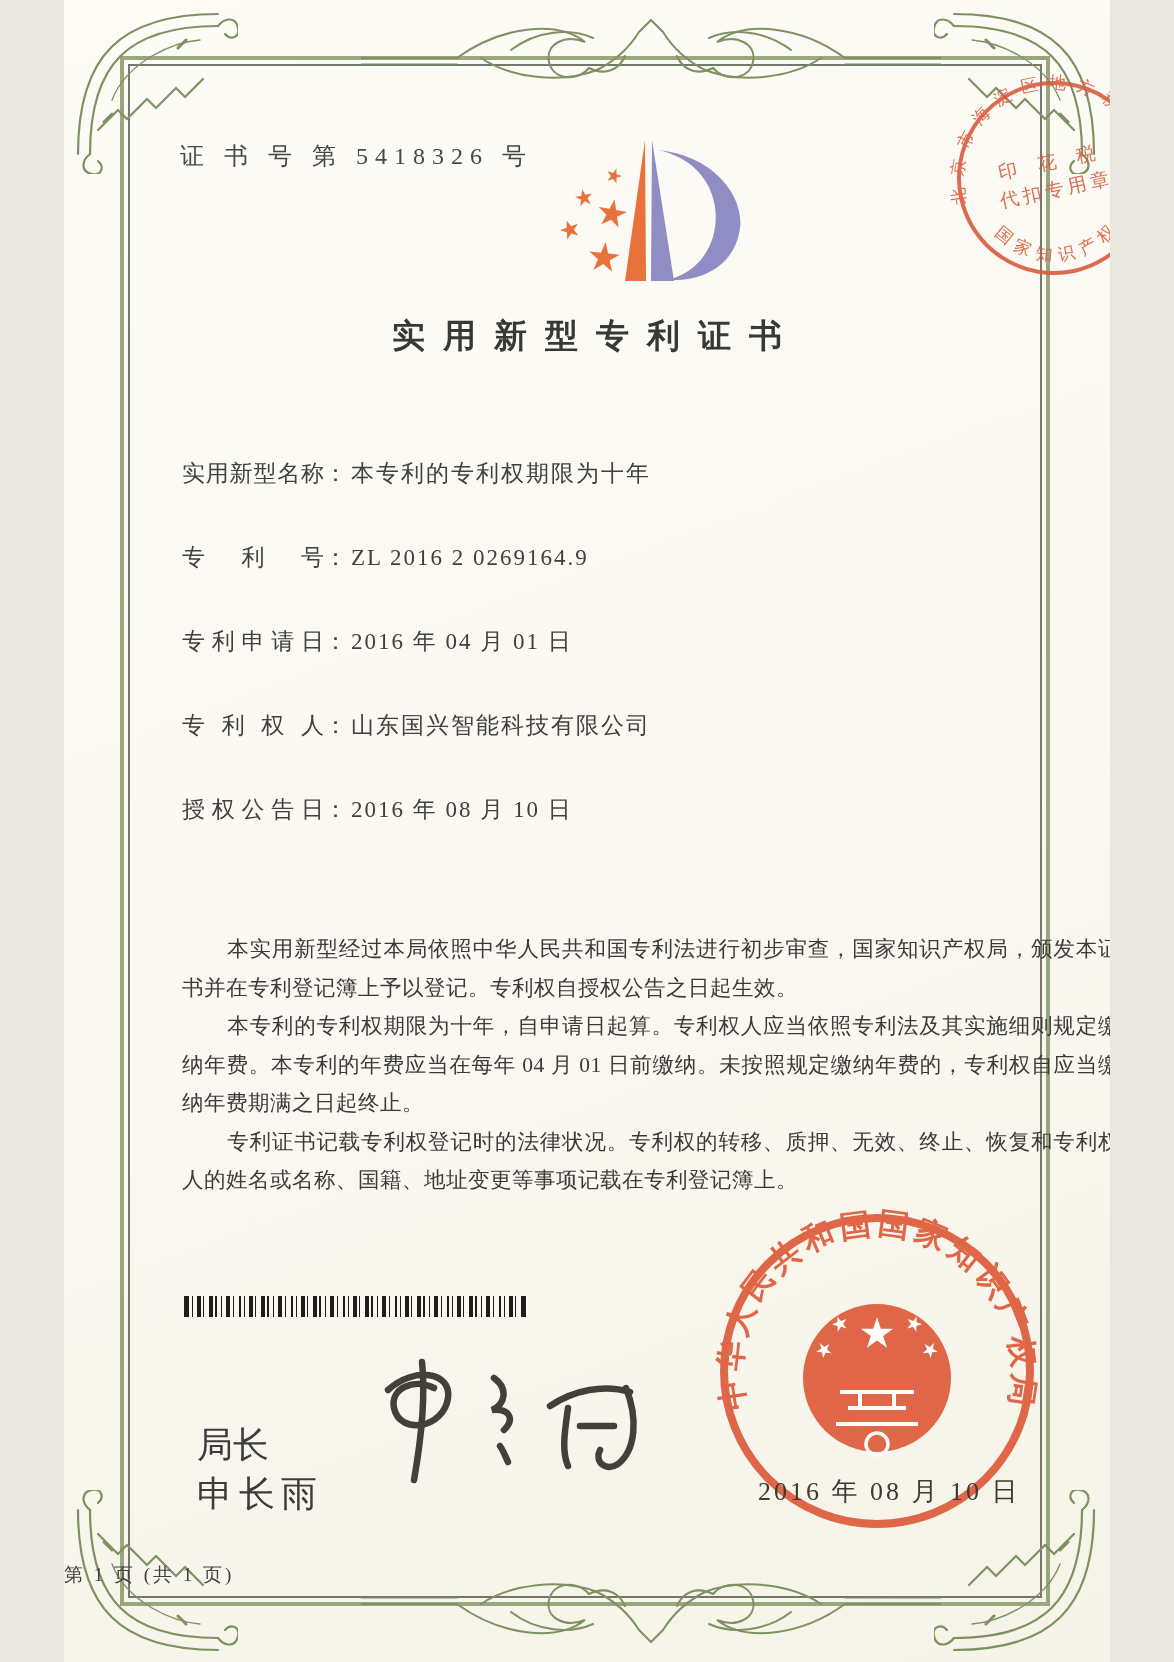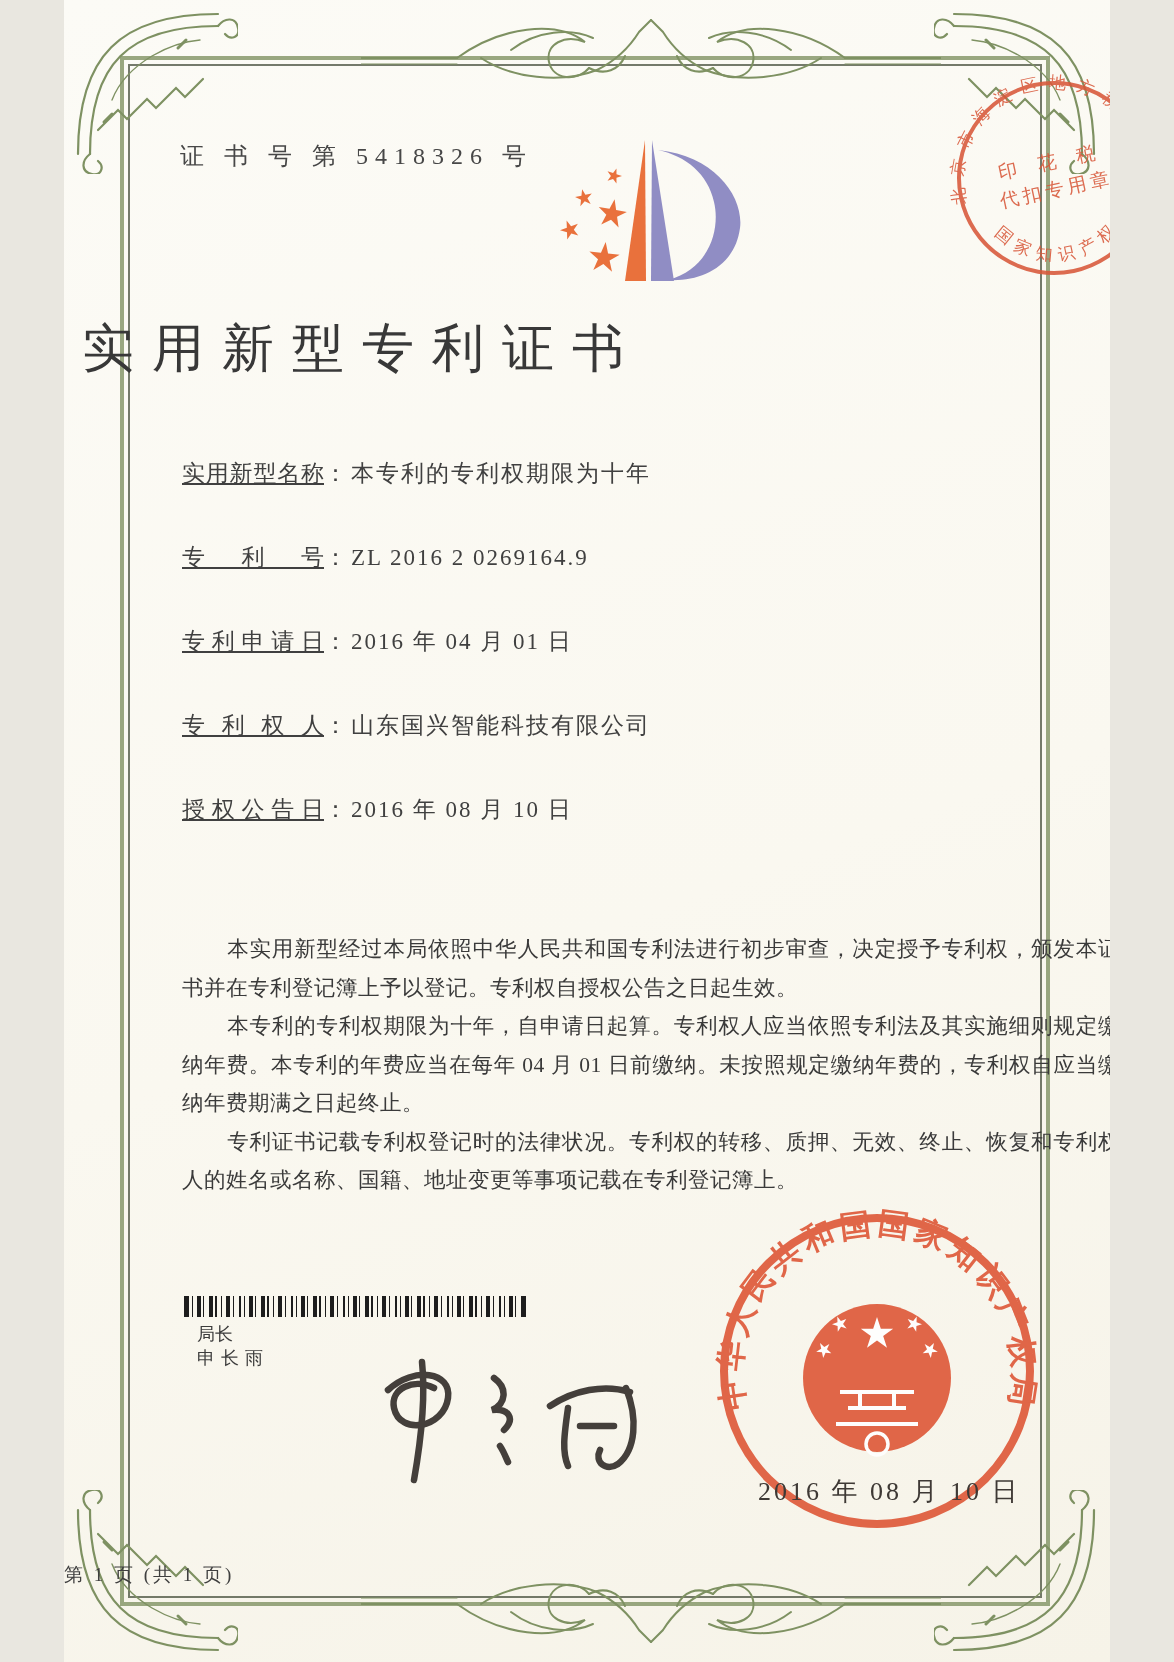--- a/index.html
+++ b/index.html
@@ -21,48 +21,48 @@
   .corner.tl{left:4px;top:4px;}
   .corner.tr{right:6px;top:4px;transform:scaleX(-1);}
   .corner.br{right:6px;bottom:2px;transform:scale(-1,-1);}
   .corner.bl{left:4px;bottom:2px;transform:scaleY(-1);}
   .flourish{position:absolute;width:580px;height:100px;left:297px;color:#7e9162;}
   .flourish.top{top:8px;}
   .flourish.bottom{top:1554px;transform:scaleY(-1);}
   
   .cert-no{position:absolute;left:116px;top:140px;font-size:24px;letter-spacing:7px;color:#474747;}
   .logo{position:absolute;left:452px;top:118px;}
-  .title{position:absolute;left:0;right:0;top:314px;text-align:left;
-    font-size:52px;font-weight:400;letter-spacing:18px;text-indent:18px;color:#383838;}
+  .title{position:absolute;left:0;right:0;top:314px;text-align:center;
+    font-size:33px;font-weight:700;letter-spacing:18px;text-indent:18px;color:#383838;}
   .tax-stamp{position:absolute;left:872px;top:60px;opacity:.88;}
   
   .fields{position:absolute;left:118px;top:458px;font-size:23px;color:#404040;}
   .field-row{margin-bottom:52px;line-height:32px;white-space:nowrap;}
-  .field-label{display:inline-block;width:142px;text-align:justify;text-align-last:justify;vertical-align:baseline;text-decoration:underline;}
+  .field-label{display:inline-block;width:142px;text-align:justify;text-align-last:justify;vertical-align:baseline;}
   .field-colon{display:inline-block;margin-right:4px;}
   .field-value{letter-spacing:2px;}
   
   .paragraphs{position:absolute;left:118px;top:930px;width:938px;
     font-size:21.5px;line-height:38.5px;text-align:justify;color:#3a3a3a;letter-spacing:.5px;}
   .paragraphs p{margin:0;text-indent:2.1em;}
   
   .barcode{position:absolute;left:120px;top:1296px;width:336px;height:21px;
     border-left:3px solid #1d1d1d;border-right:3px solid #1d1d1d;
     background-image:repeating-linear-gradient(90deg,
       #1d1d1d 0 2px,transparent 2px 5px,
       #1d1d1d 5px 6px,transparent 6px 10px,
       #1d1d1d 10px 14px,transparent 14px 16px,
       #1d1d1d 16px 17px,transparent 17px 22px,
       #1d1d1d 22px 26px,transparent 26px 28px,
       #1d1d1d 28px 30px,transparent 30px 34px,
       #1d1d1d 34px 35px,transparent 35px 39px,
       #1d1d1d 39px 43px,transparent 43px 46px,
       #1d1d1d 46px 47px,transparent 47px 52px);}
   
-  .signer{position:absolute;left:133px;top:1322px;font-size:18px;color:#3c3c3c;
+  .signer{position:absolute;left:133px;top:1421px;font-size:36px;color:#3c3c3c;
     font-family:"Liberation Sans","DejaVu Sans",sans-serif;}
   .signer .name{letter-spacing:6px;}
   .signature-svg{position:absolute;left:278px;top:1350px;}
   .main-seal{position:absolute;left:648px;top:1206px;opacity:.9;}
   .seal-date{position:absolute;left:694px;top:1474px;font-size:26px;letter-spacing:3px;color:#3e3935;z-index:5;}
   .footer{position:absolute;left:0;right:0;top:1562px;text-align:left;font-size:19px;letter-spacing:3px;color:#3f3f3f;}
   svg text{font-family:"Liberation Serif","DejaVu Serif",serif;}
 </style>
 </head>
 <body>
@@ -166,21 +166,21 @@
     </div>
     <div class="field-row">
       <span class="field-label">专利权人</span><span class="field-colon">：</span><span class="field-value">山东国兴智能科技有限公司</span>
     </div>
     <div class="field-row">
       <span class="field-label">授权公告日</span><span class="field-colon">：</span><span class="field-value">2016 年 08 月 10 日</span>
     </div>
   </div>
 
   <div class="paragraphs">
-    <p>本实用新型经过本局依照中华人民共和国专利法进行初步审查，决定授予专利权，颁发本证书并在专利登记簿上予以登记。专利权自授权公告之日起生效。</p>
+    <p>本实用新型经过本局依照中华人民共和国专利法进行初步审查，国家知识产权局，颁发本证书并在专利登记簿上予以登记。专利权自授权公告之日起生效。</p>
     <p>本专利的专利权期限为十年，自申请日起算。专利权人应当依照专利法及其实施细则规定缴纳年费。本专利的年费应当在每年 04 月 01 日前缴纳。未按照规定缴纳年费的，专利权自应当缴纳年费期满之日起终止。</p>
     <p>专利证书记载专利权登记时的法律状况。专利权的转移、质押、无效、终止、恢复和专利权人的姓名或名称、国籍、地址变更等事项记载在专利登记簿上。</p>
   </div>
 
   <div class="barcode"></div>
 
   <div class="signer">
     <div>局长</div>
     <div class="name">申长雨</div>
   </div>

